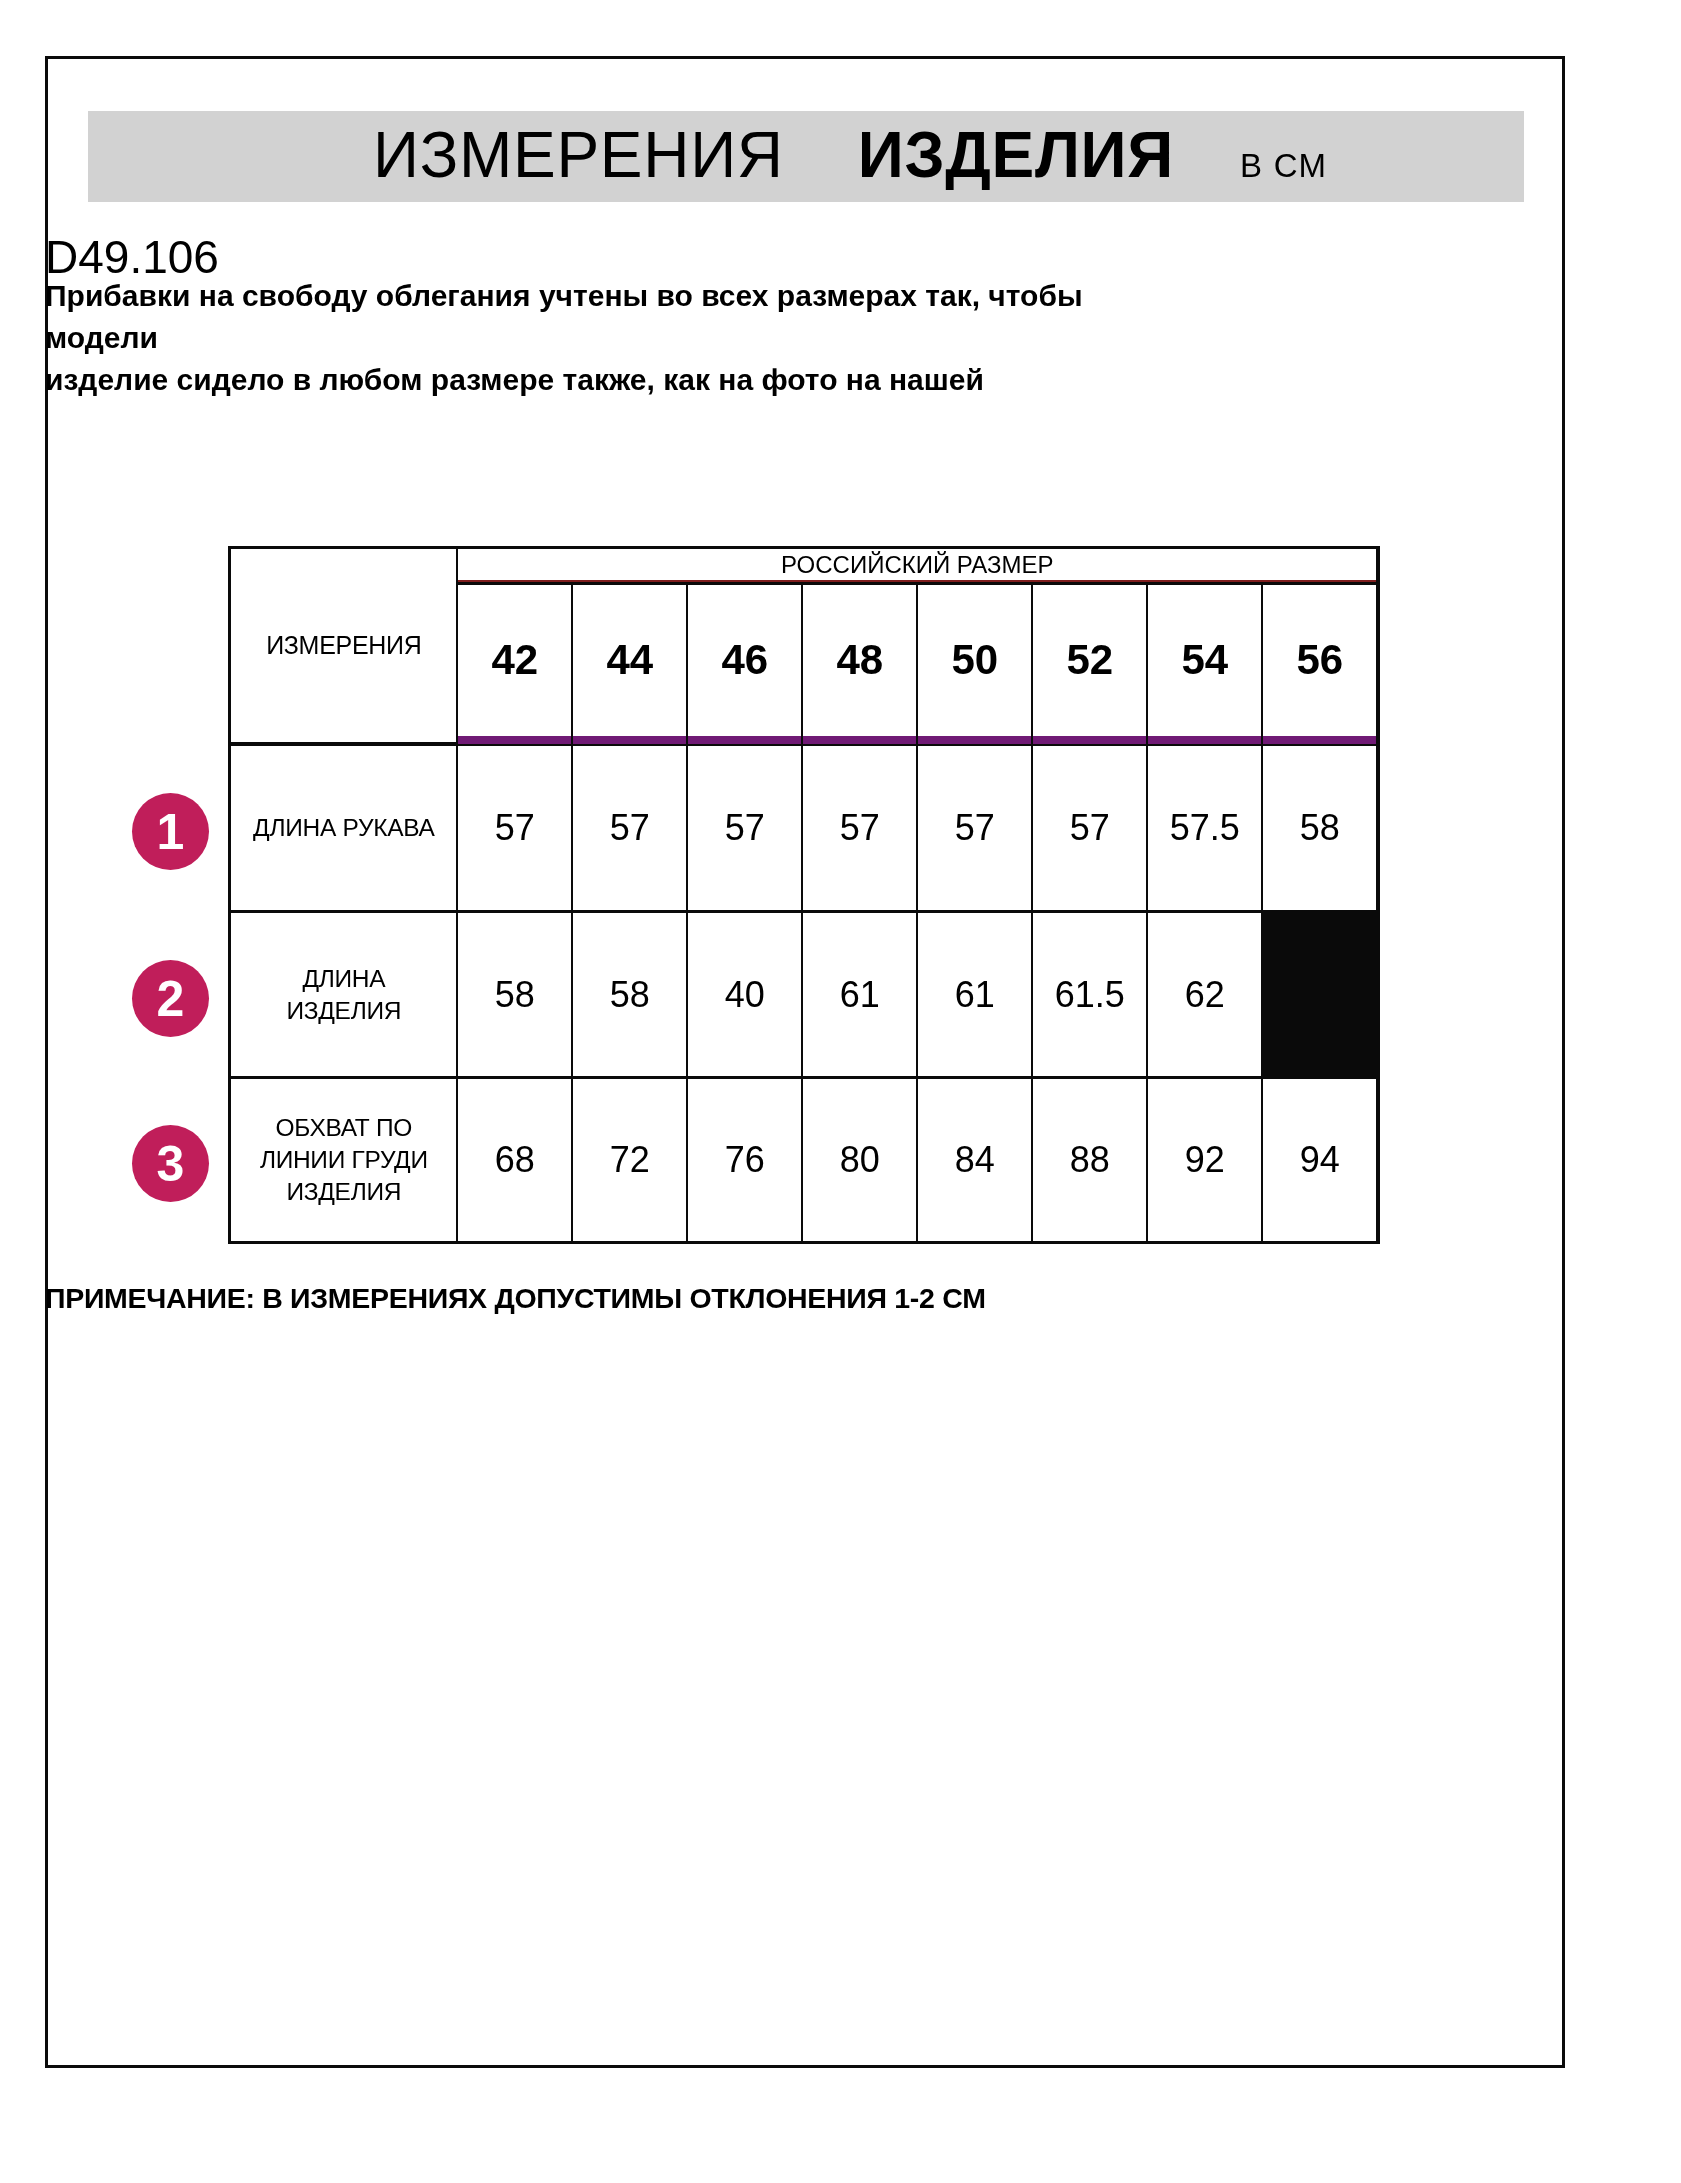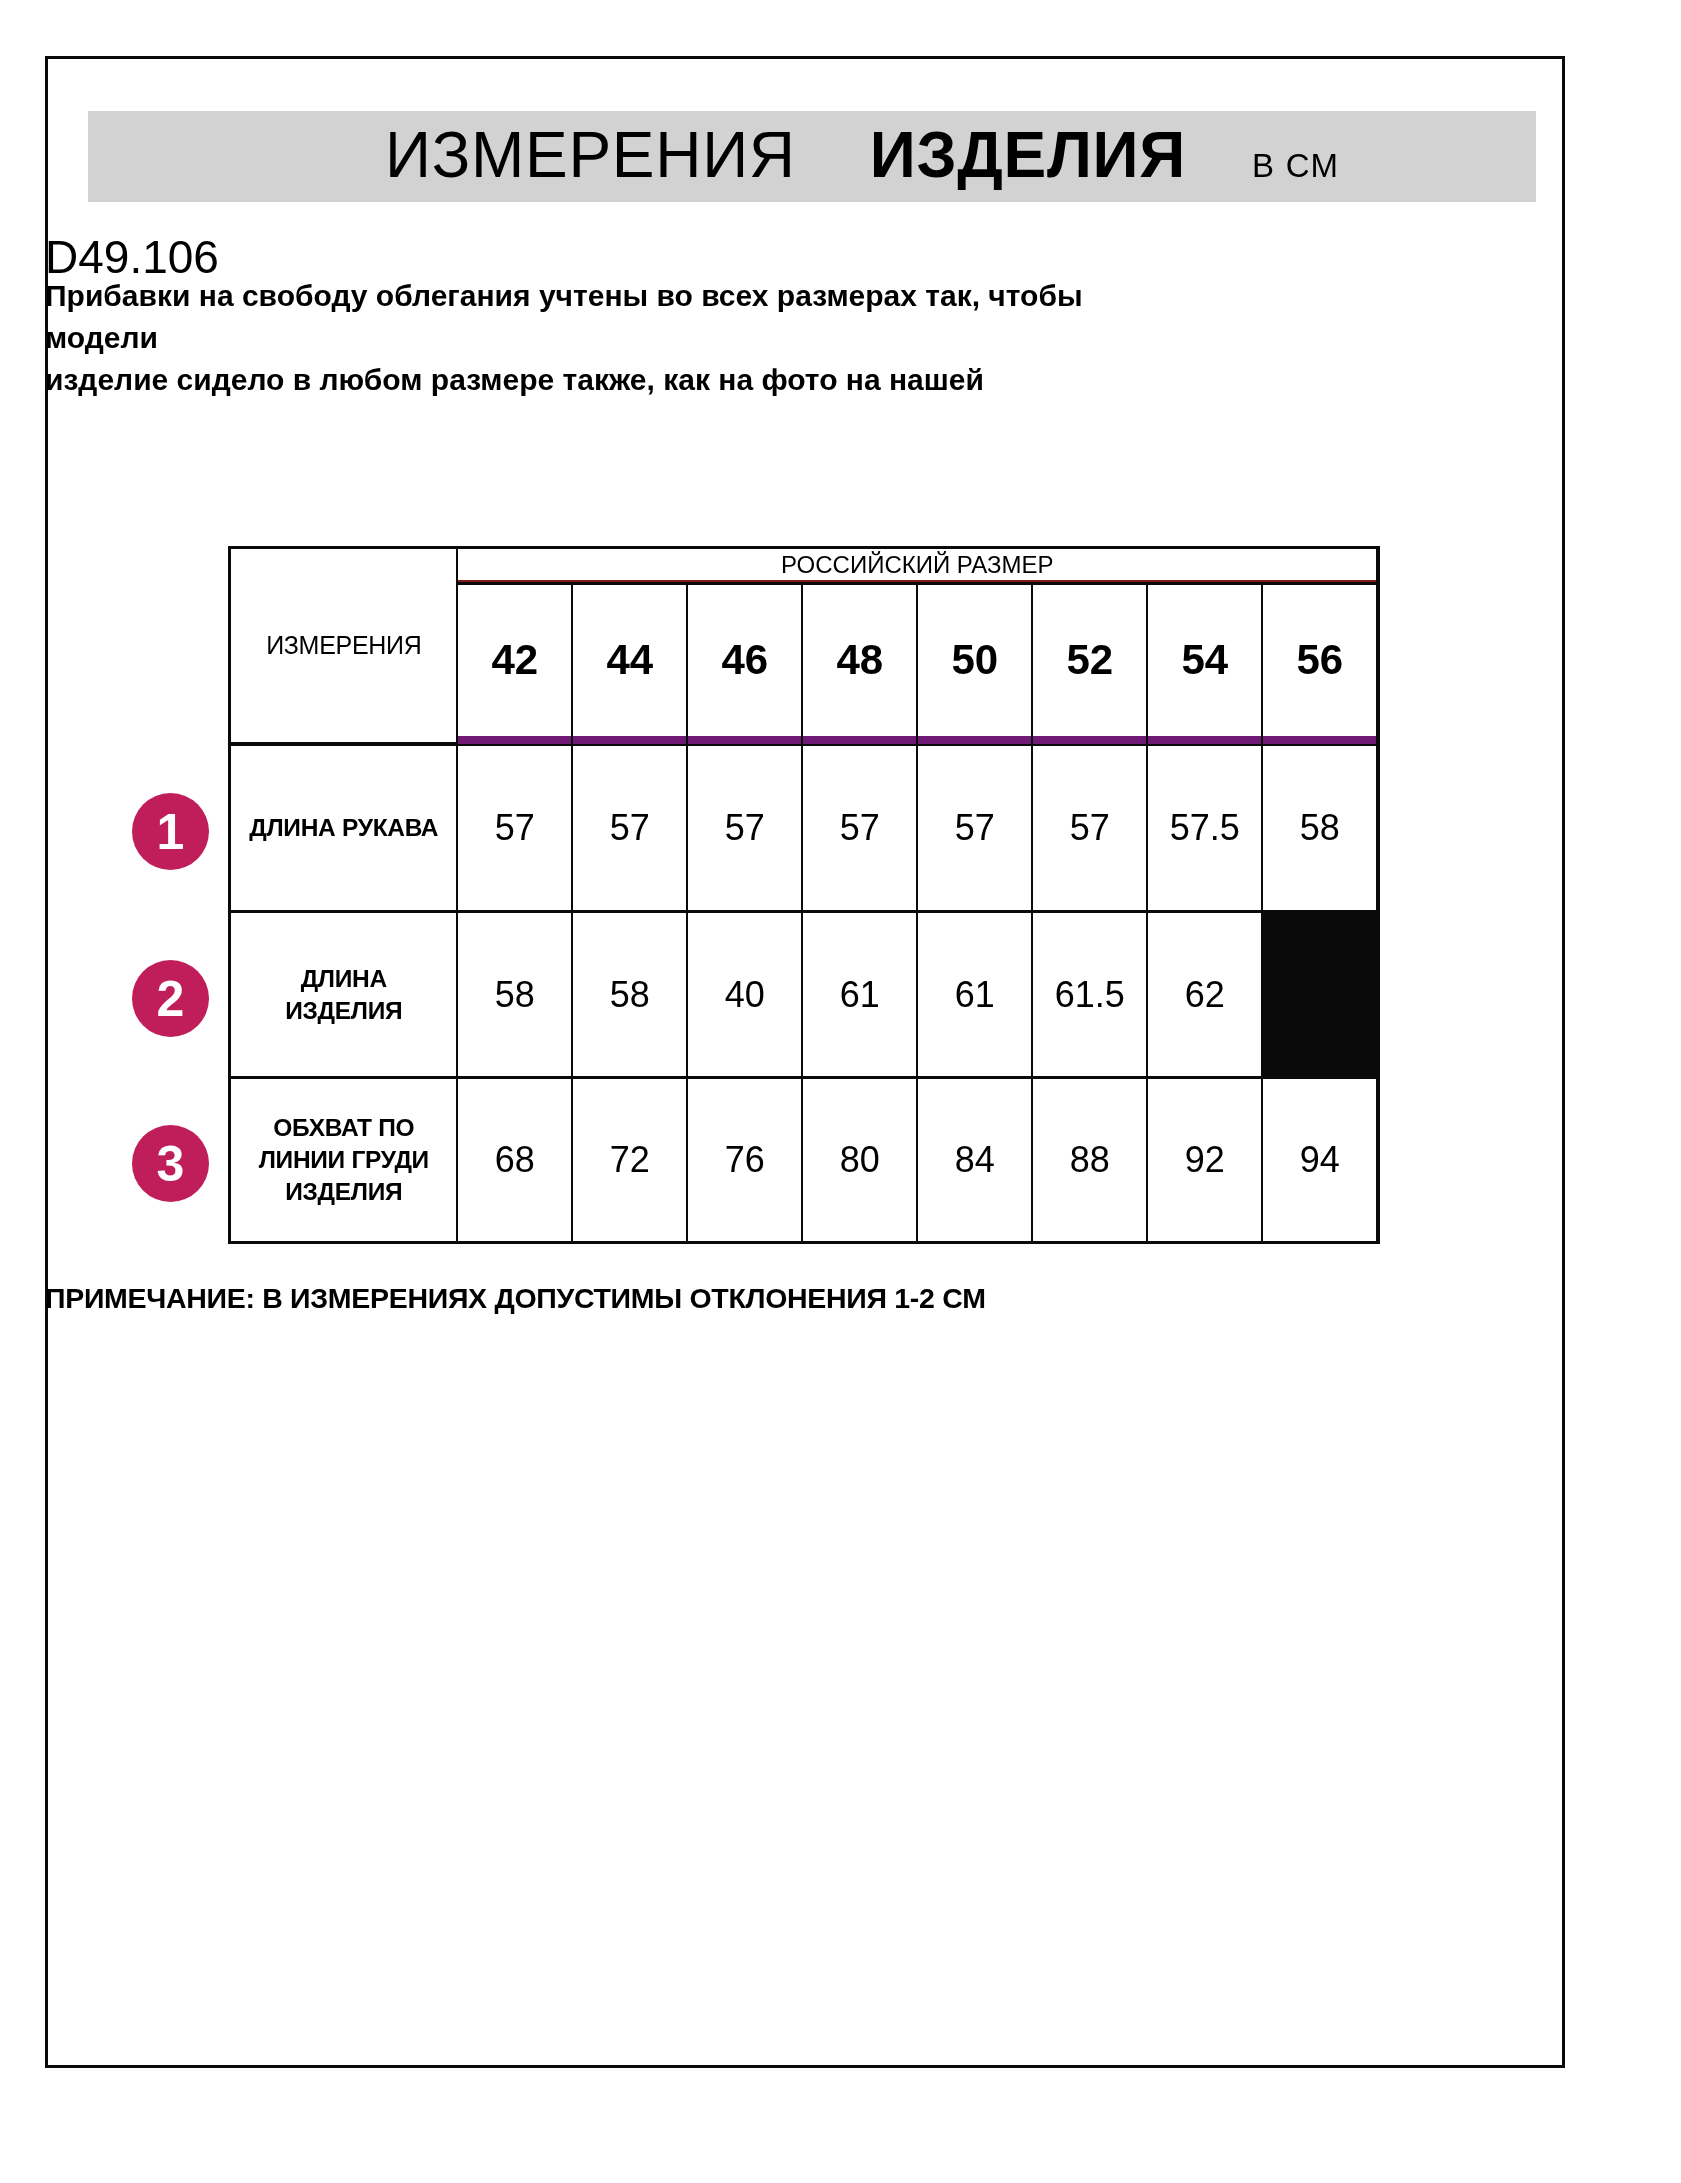--- a/index.html
+++ b/index.html
@@ -6,21 +6,21 @@
   .canvas{
     position:relative;width:1682px;height:2183px;background:#ffffff;
     font-family:"Liberation Sans","DejaVu Sans",sans-serif;color:#000;overflow:hidden;
   }
   .page-frame{
     position:absolute;left:45px;top:56px;width:1520px;height:2012px;
     border:3.3px solid #0a0a0a;box-sizing:border-box;background:#fff;
   }
   .title-band{
     position:absolute;left:88px;top:111px;width:1436px;height:91px;
-    background:#d2d2d2;white-space:nowrap;line-height:89px;padding-left:12px;
+    background:#d2d2d2;white-space:nowrap;line-height:89px;
   }
   .title-main{font-size:64px;font-weight:400;letter-spacing:0.7px;margin-left:285px;}
   .title-bold{font-size:64px;font-weight:700;letter-spacing:0.7px;margin-left:74px;}
   .title-unit{font-size:33px;font-weight:400;letter-spacing:1.3px;margin-left:66px;}
   .center-zone{position:absolute;left:45px;width:1504px;text-align:left;}
   .product-code{top:230px;font-size:46px;font-weight:400;}
   .description{top:275px;font-size:30px;line-height:42px;font-weight:700;}
   .note{top:1282px;font-size:28.5px;font-weight:700;letter-spacing:-0.3px;}
   .size-table{
     position:absolute;left:228px;top:546px;background:#0a0a0a;
@@ -28,21 +28,21 @@
     grid-template-columns:225px repeat(8,113px);
     grid-template-rows:33px 159px 164px 163px 162px;
   }
   .cell{background:#fff;display:flex;align-items:center;justify-content:center;text-align:center;}
   .corner-cell{grid-column:1;grid-row:1 / span 2;border-bottom:2px solid #0a0a0a;
     font-size:25px;letter-spacing:-0.3px;}
   .rr-cell{grid-column:2 / span 8;grid-row:1;border-bottom:2px solid #7f1d1d;
     font-size:24px;letter-spacing:0;}
   .size-cell{grid-row:2;border-bottom:8px solid #701a75;font-size:42px;font-weight:700;}
   .label-cell{grid-column:1;font-size:24.5px;letter-spacing:-0.3px;line-height:32px;
-    flex-direction:column;font-weight:bold;}
+    flex-direction:column;}
   .value-cell{font-size:36px;font-weight:400;}
   .badge{
     position:absolute;left:132px;width:77px;height:77px;border-radius:50%;
     display:flex;align-items:center;justify-content:center;
     color:#fff;font-size:50px;font-weight:700;
   }
 </style>
 </head>
 <body>
 

